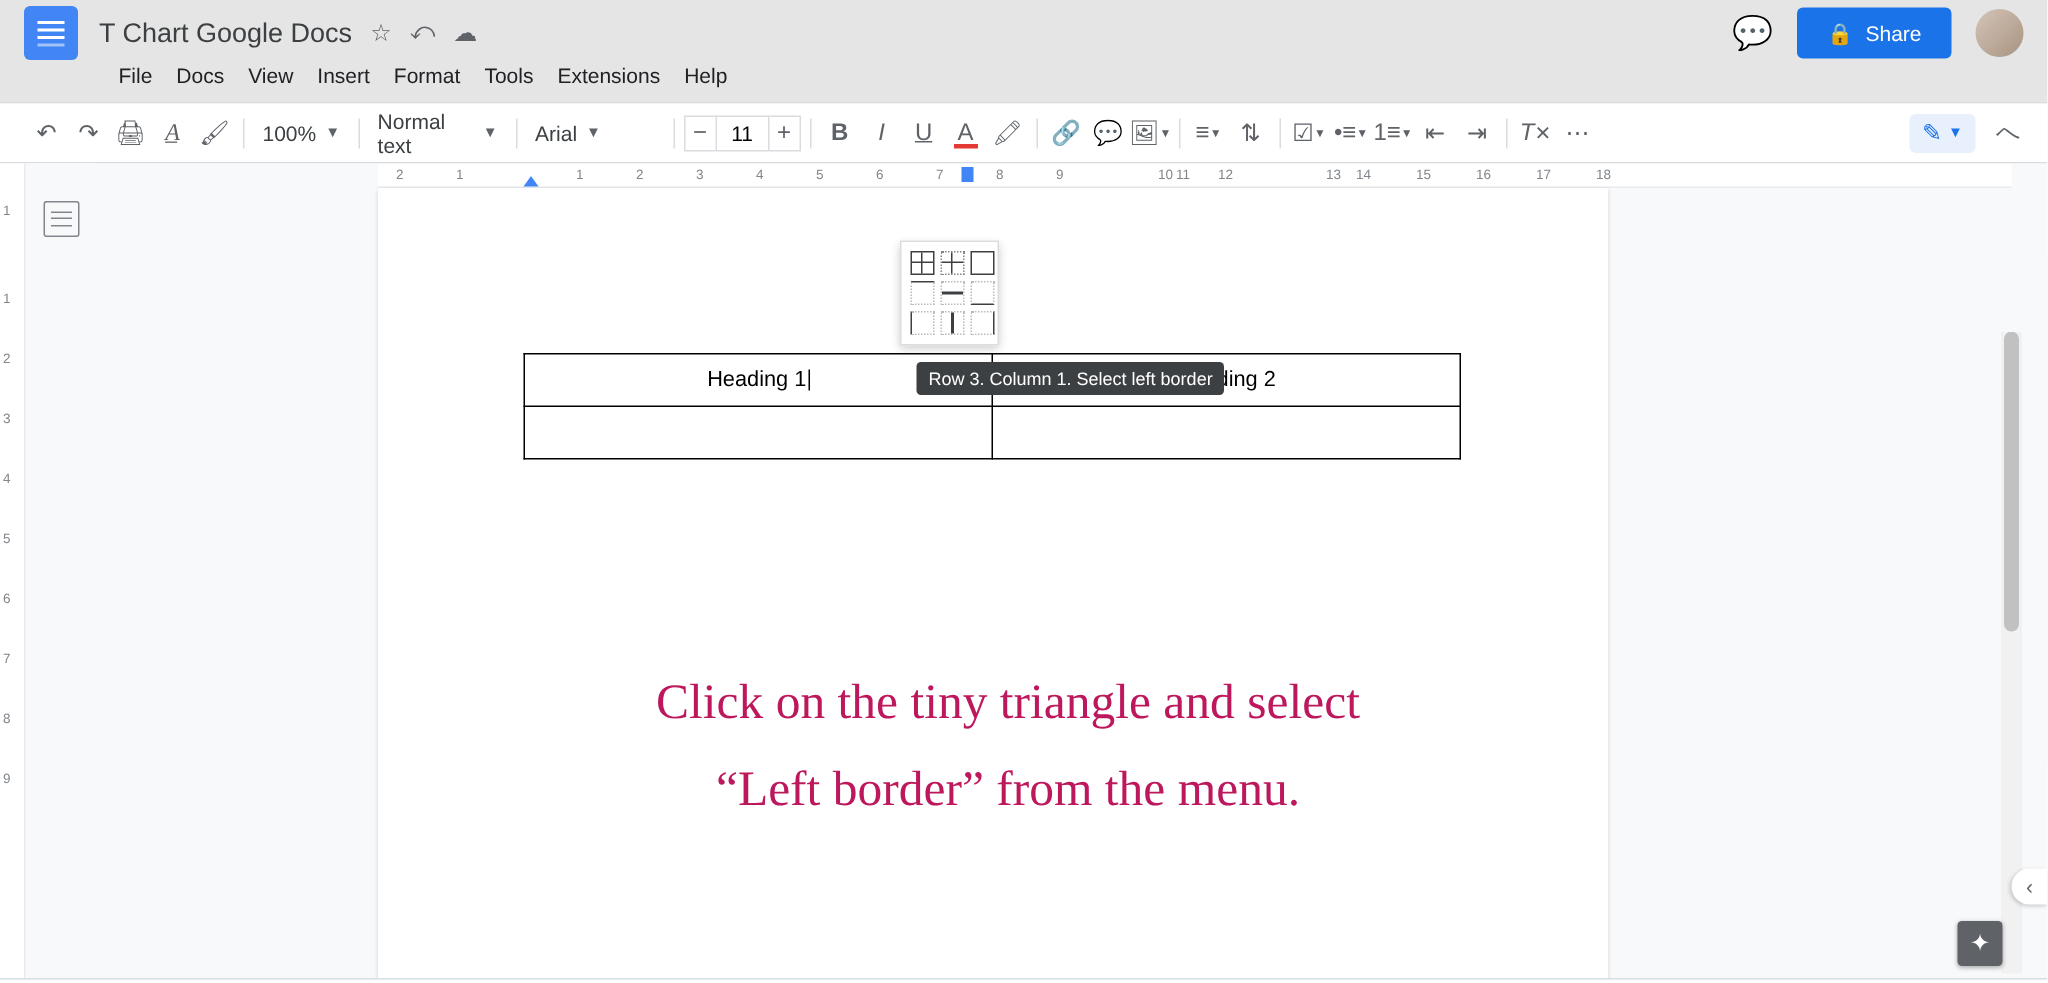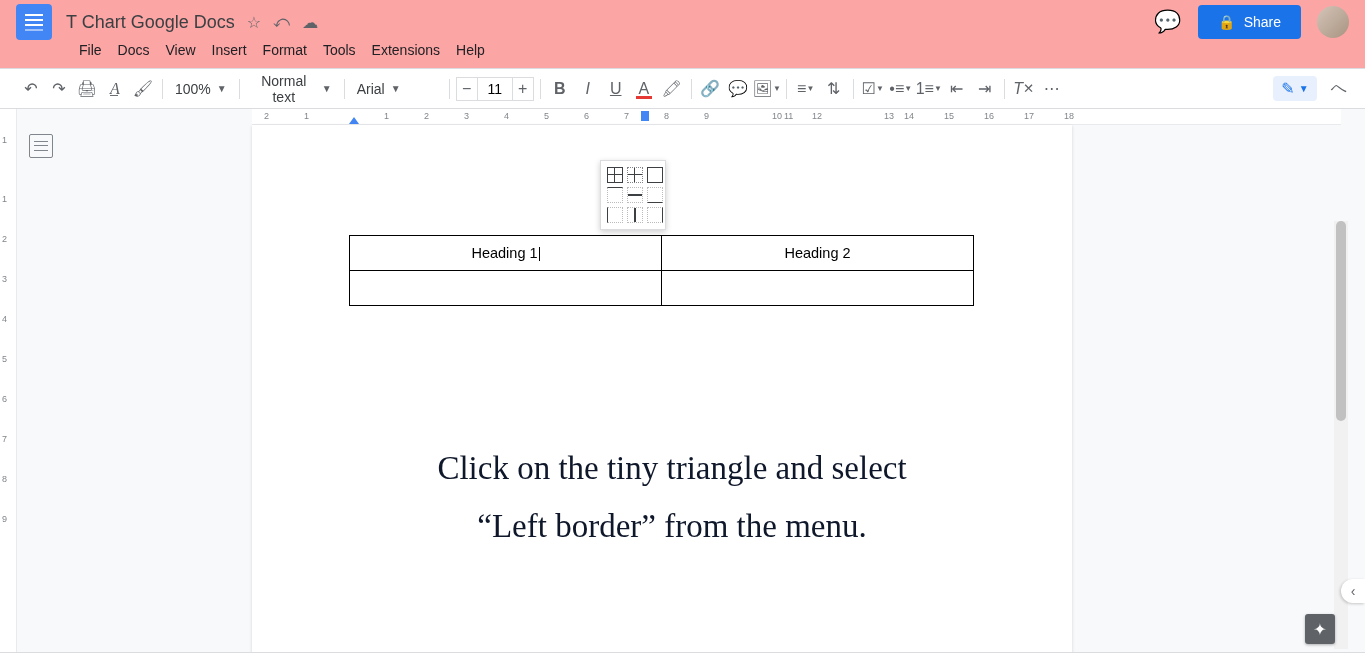--- a/index.html
+++ b/index.html
@@ -1,38 +1,38 @@
 <!DOCTYPE html>
 <html><head>
 <meta charset="utf-8">
 <style>
   * { box-sizing: border-box; margin: 0; padding: 0; }
   body { font-family: Arial, sans-serif; background: #fff; width: 1365px; height: 655px; overflow: hidden; position: relative; }
   
-  .header { background: #fca5a5; border-bottom: 1px solid #dadce0; }
+  .header { background: #e5e5e5; border-bottom: 1px solid #dadce0; }
   .title-row { display: flex; align-items: center; padding: 8px 16px 0 16px; height: 36px; }
   .docs-icon { width: 36px; height: 36px; background: #4285f4; border-radius: 4px; margin-right: 8px; display: flex; align-items: center; justify-content: center; position: relative; }
   .docs-icon::before { content: ""; position: absolute; background: #fff; width: 18px; height: 2px; top: 10px; left: 9px; box-shadow: 0 5px 0 #fff, 0 10px 0 #fff, 0 15px 0 #a1c2fa; }
   .doc-title { font-size: 18px; color: #3c4043; padding: 2px 6px; margin-right: 6px; }
   .title-icons { display: flex; gap: 12px; color: #5f6368; }
   .title-icons span { font-size: 16px; cursor: pointer; }
   
   .header-right { margin-left: auto; display: flex; align-items: center; gap: 16px; }
   .comment-icon { color: #5f6368; font-size: 22px; cursor: pointer; }
   .share-btn { background: #1a73e8; color: #fff; border: none; border-radius: 4px; padding: 9px 20px; font-size: 14px; font-weight: 500; display: flex; align-items: center; gap: 8px; cursor: pointer; }
   .avatar { width: 32px; height: 32px; border-radius: 50%; background: linear-gradient(135deg,#d4c5b9,#a89380); }
   
   .menu-row { display: flex; align-items: center; padding: 2px 60px 6px 72px; font-size: 14px; color: #202124; gap: 2px; }
   .menu-row span { padding: 4px 7px; cursor: pointer; border-radius: 2px; }
   .last-edit { margin-left: 10px; color: #5f6368; text-decoration: underline; cursor: pointer; }
   
   .toolbar { display: flex; align-items: center; padding: 4px 18px; height: 40px; border-bottom: 1px solid #dadce0; gap: 2px; background: #fff; }
   .tool-btn { width: 26px; height: 26px; display: flex; align-items: center; justify-content: center; color: #5f6368; cursor: pointer; border-radius: 2px; font-size: 16px; }
   .tool-sep { width: 1px; height: 20px; background: #dadce0; margin: 0 4px; }
-  .tool-select { display: flex; align-items: center; padding: 0 6px; height: 26px; font-size: 14px; color: #3c4043; cursor: pointer; gap: 6px; text-align: center; }
+  .tool-select { display: flex; align-items: center; padding: 0 6px; height: 26px; font-size: 14px; color: #3c4043; cursor: pointer; gap: 6px; }
   .tool-select .arrow { font-size: 10px; color: #5f6368; }
   .font-size-box { display: flex; align-items: center; }
   .fs-btn { width: 22px; height: 24px; display: flex; align-items: center; justify-content: center; border: 1px solid #dadce0; cursor: pointer; color: #5f6368; font-size: 16px; }
   .fs-input { width: 34px; height: 24px; text-align: center; border: 1px solid #dadce0; border-left: none; border-right: none; font-size: 14px; }
   .text-color { position: relative; }
   .text-color::after { content:""; position:absolute; bottom:3px; left:5px; width:16px; height:3px; background:#e53935; }
   .edit-mode { margin-left: auto; display: flex; align-items: center; gap: 4px; padding: 3px 8px; background: #e8f0fe; border-radius: 4px; color: #1a73e8; cursor: pointer; }
   .collapse-btn { margin-left: 12px; color: #5f6368; cursor: pointer; }
   
   .workspace { display: flex; height: calc(655px - 112px); background: #f8f9fa; position: relative; }
@@ -68,21 +68,21 @@
   .bicon.b5 { border: 1px dotted #bbb; position:relative;}
   .bicon.b5::before { content:""; position:absolute; top:6px; left:0; right:0; height:1.5px; background:#3c4043;}
   .bicon.b6 { border: 1px dotted #bbb; border-bottom: 1.5px solid #3c4043; }
   .bicon.b7 { border: 1px dotted #bbb; border-left: 1.5px solid #3c4043; }
   .bicon.b8 { border: 1px dotted #bbb; position:relative;}
   .bicon.b8::after { content:""; position:absolute; left:6px; top:0; bottom:0; width:1.5px; background:#3c4043;}
   .bicon.b9 { border: 1px dotted #bbb; border-right: 1.5px solid #3c4043; }
   
   .tooltip { position: absolute; top: 116px; left: 359px; background: #3c4043; color: #fff; font-size: 12px; padding: 4px 8px; border-radius: 3px; white-space: nowrap; z-index: 10; }
   
-  .annotation { position: absolute; top: 315px; left: 80px; right: 60px; font-family: 'Comic Sans MS','Segoe Script',cursive; color: #0f172a; font-size: 33px; line-height: 1.75; text-align: center; font-weight: 500;}
+  .annotation { position: absolute; top: 315px; left: 80px; right: 60px; font-family: 'Comic Sans MS','Segoe Script',cursive; color: #be185d; font-size: 33px; line-height: 1.75; text-align: center; font-weight: 500;}
   .side-expand { width: 24px; height: 24px; border-radius: 50% 0 0 50%; background: #fff; box-shadow: -1px 1px 3px rgba(0,0,0,.2); display:flex; align-items:center; justify-content:center; color:#5f6368; cursor:pointer; position:absolute; right:0; top: 470px; font-size: 14px;}
   .explore-btn { position:absolute; right: 30px; bottom: 8px; width: 30px; height: 30px; background: #5f6368; border-radius: 3px; display:flex; align-items:center; justify-content:center; color:#fff; cursor:pointer; box-shadow: 0 1px 3px rgba(0,0,0,.3); }
   
   .bottom-border { position: absolute; left:0; right:0; bottom:0; height:3px; background:#fff; border-top: 1px solid #dadce0;}
   
   .scroll-track { position:absolute; right: 17px; top: 112px; bottom: 3px; width: 14px; background: #f1f1f1;}
   .scroll-thumb { position:absolute; top:0; left:2px; right:2px; height: 200px; background:#c1c1c1; border-radius: 6px;}
 </style>
 </head>
 <body>
@@ -236,20 +236,21 @@
         <div class="bicon b2"></div>
         <div class="bicon b3"></div>
         <div class="bicon b4"></div>
         <div class="bicon b5"></div>
         <div class="bicon b6"></div>
         <div class="bicon b7"></div>
         <div class="bicon b8"></div>
         <div class="bicon b9"></div>
       </div>
 
+      <div class="tooltip">Row 3. Column 1. Select left border</div>
 
       <table class="table">
         <tbody>
             <tr>
           <td><span>Heading 1</span><span class="cursor-bar"></span></td>
           <td>Heading 2</td>
         </tr>
         <tr>
           <td></td>
           <td></td>

